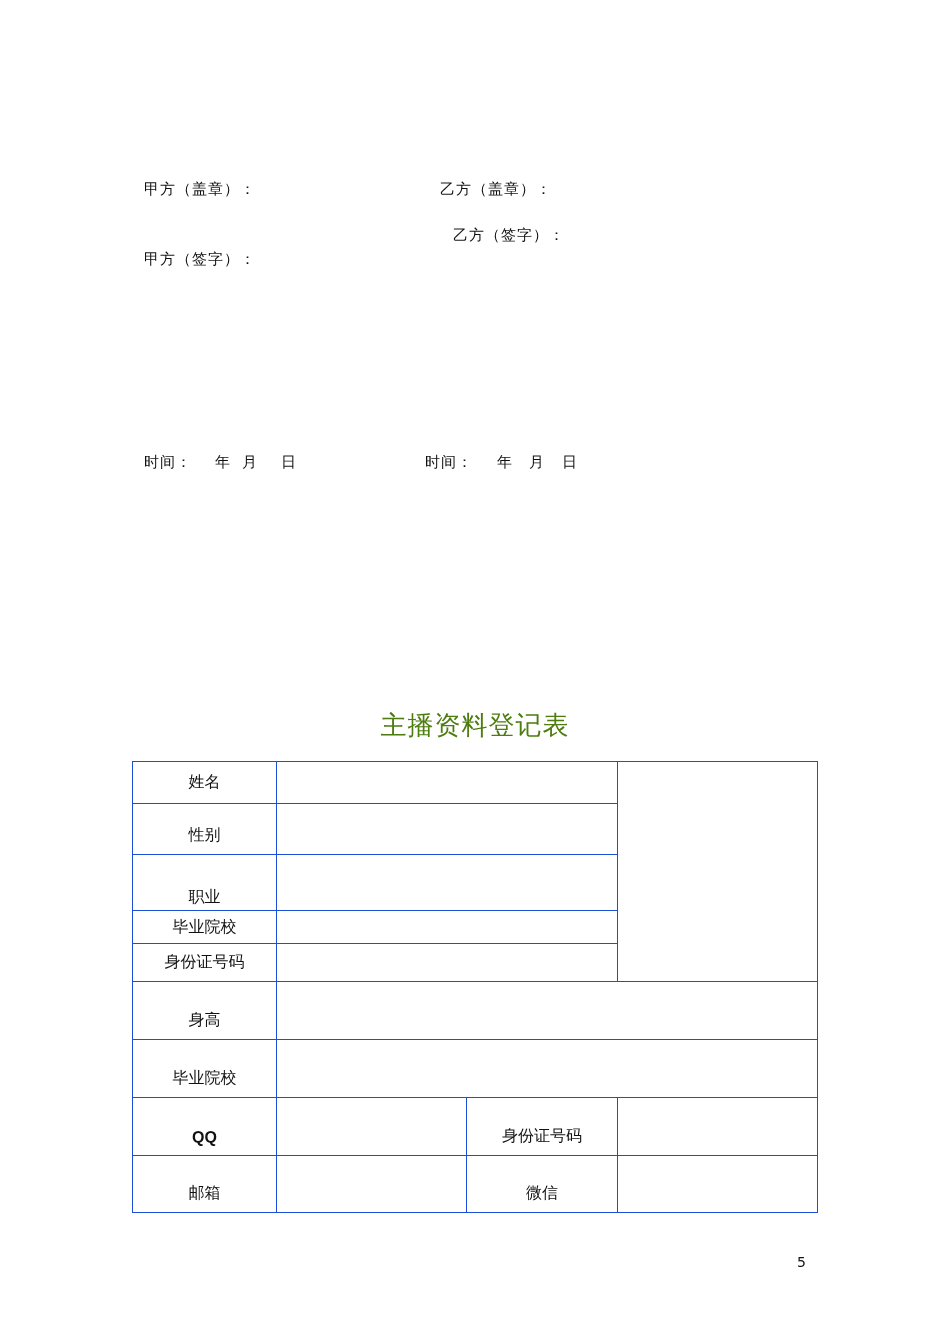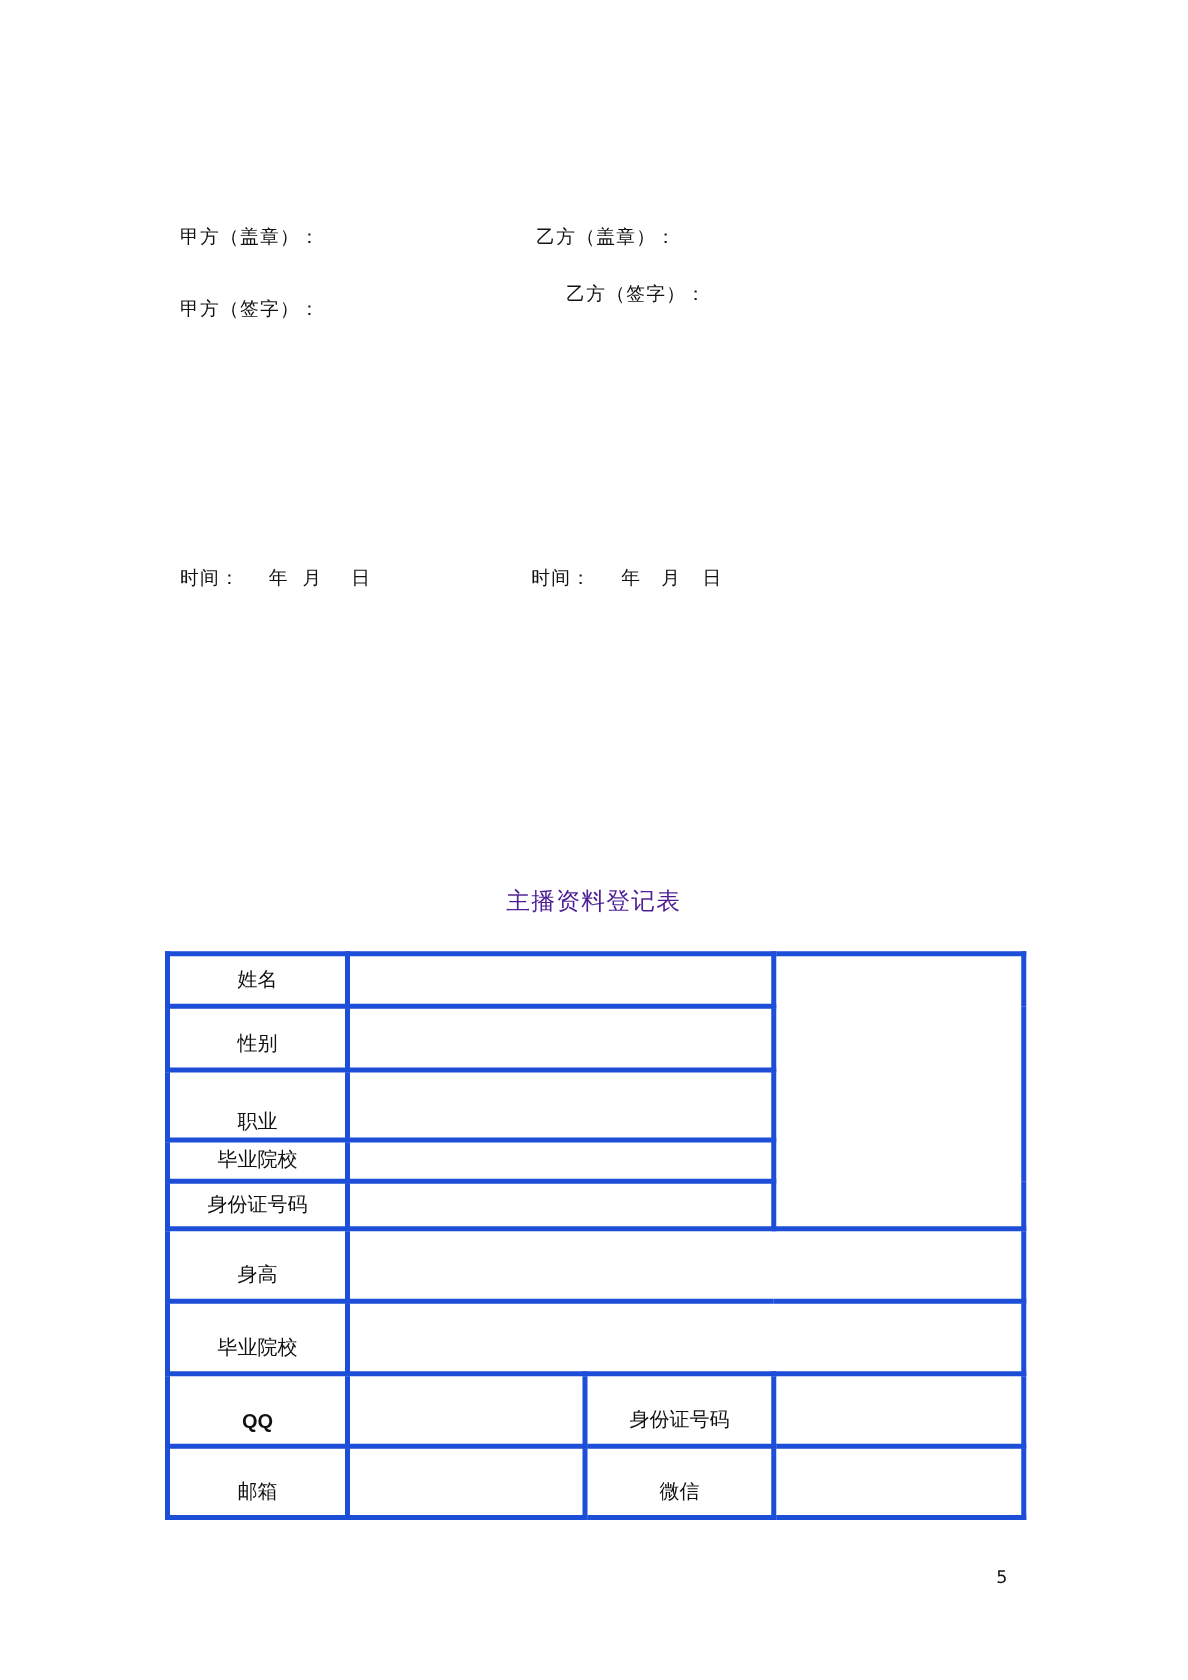--- a/index.html
+++ b/index.html
@@ -1,35 +1,35 @@
 <!DOCTYPE html>
 <html><head>
 <meta charset="utf-8">
 <style>
   html, body { margin: 0; padding: 0; background: #ffffff; }
   body { width: 950px; height: 1344px; position: relative; overflow: hidden;
          font-family: "DejaVu Sans", "Liberation Sans", sans-serif; color: #111; }
   .abs { position: absolute; white-space: nowrap; margin-top: 36px; }
   .sig { font-size: 15px; letter-spacing: 1px; }
   .title { position: absolute; left: 0; width: 950px; top: 708px; text-align: center;
-           font-size: 19px; letter-spacing: 1px; color: #4c1d95; }
+           font-size: 26px; letter-spacing: 1px; color: #4d7c0f; }
   table.form { position: absolute; left: 132px; top: 761px; border-collapse: collapse;
                table-layout: fixed; }
-  table.form td { border: 4px solid #1d4ed8; padding: 0; font-size: 16px; color: #111; }
+  table.form td { border: 1px solid #1d4ed8; padding: 0; font-size: 16px; color: #111; }
   td.lbl { text-align: center; }
   td.lbl-b { vertical-align: bottom; padding-bottom: 8px !important; }
   .qq { font-weight: bold; font-family: Liberation Sans, sans-serif; }
   .page-num { position: absolute; left: 797px; top: 1254px; font-size: 14px; }
 </style>
 </head>
 <body>
 
 <div class="abs sig" style="left:144px; top:144px;">甲方（盖章）：</div>
-<div class="abs sig" style="left:429px; top:144px;text-align:center;">乙方（盖章）：</div>
-<div class="abs sig" style="left:144px; top:202px;">甲方（签字）：</div>
+<div class="abs sig" style="left:440px; top:144px;text-align:center;">乙方（盖章）：</div>
+<div class="abs sig" style="left:144px; top:214px;">甲方（签字）：</div>
 <div class="abs sig" style="left:453px; top:190px;">乙方（签字）：</div>
 
 <div>
   <span class="abs sig" style="left:144px; top:417px;">时间：</span>
   <span class="abs sig" style="left:215px; top:417px;">年</span>
   <span class="abs sig" style="left:242px; top:417px;">月</span>
   <span class="abs sig" style="left:281px; top:417px;">日</span>
 </div>
 <div>
   <span class="abs sig" style="left:425px; top:417px;">时间：</span>

